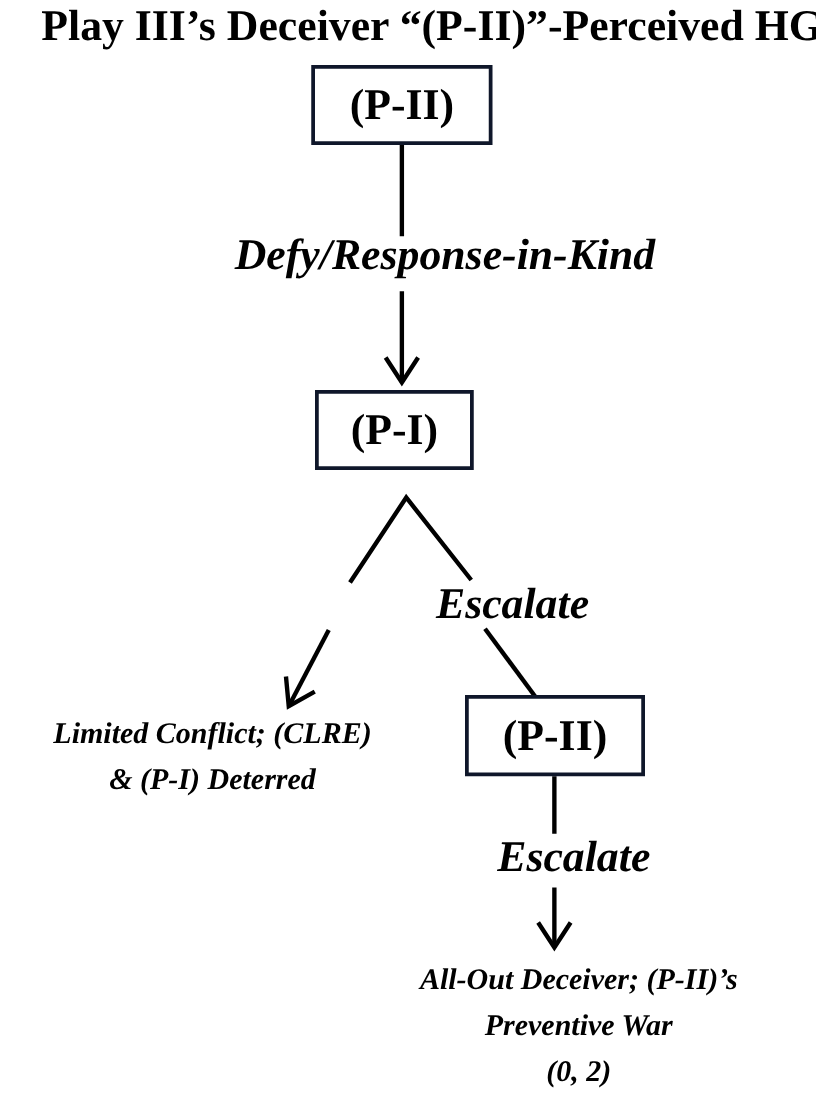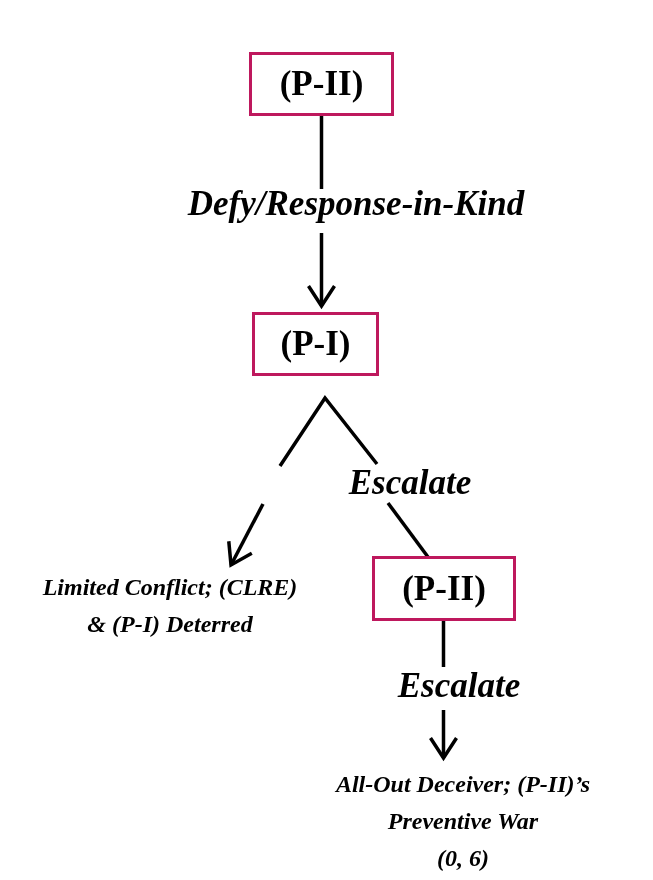--- a/index.html
+++ b/index.html
@@ -31,21 +31,21 @@
     width: 620px;
     text-align: center;
     font-size: 35px;
     font-weight: bold;
     line-height: 1.2;
     white-space: nowrap;
   }
   .node {
     position: absolute;
     box-sizing: border-box;
-    border: 3px solid #be185d;
+    border: 3px solid #0f172a;
     background: #ffffff;
     display: flex;
     align-items: center;
     justify-content: center;
     font-size: 35px;
     font-weight: bold;
     white-space: nowrap;
   }
   .node-root  { left: 249px; top: 52px;  width: 145px; height: 64px; }
   .node-mid   { left: 252px; top: 312px; width: 127px; height: 64px; }
@@ -96,20 +96,21 @@
 
     <line x1="263" y1="504" x2="231" y2="565" stroke="#000000" stroke-width="3.5" marker-end="url(#openArrow)"></line>
 
     <line x1="388" y1="503" x2="428" y2="557" stroke="#000000" stroke-width="3.5"></line>
 
     <line x1="443.5" y1="620" x2="443.5" y2="667" stroke="#000000" stroke-width="3.5"></line>
 
     <line x1="443.5" y1="710" x2="443.5" y2="758" stroke="#000000" stroke-width="3.5" marker-end="url(#openArrow)"></line>
   </svg>
 
+  <div class="title">Play III’s Deceiver “(P-II)”-Perceived HG</div>
 
   <div class="node node-root">
     <span>(P-II)</span>
   </div>
 
   <div class="edge-label edge-defy">Defy/Response-in-Kind</div>
 
   <div class="node node-mid">
     <span>(P-I)</span>
   </div>
@@ -124,16 +125,16 @@
 
   <div class="node node-right">
     <span>(P-II)</span>
   </div>
 
   <div class="edge-label edge-escalate2">Escalate</div>
 
   <div class="outcome outcome-right">
     <div>All-Out Deceiver; (P-II)’s</div>
     <div>Preventive War</div>
-    <div>(0, 6)</div>
+    <div>(0, 2)</div>
   </div>
 
 </div>
 
 </body></html>

